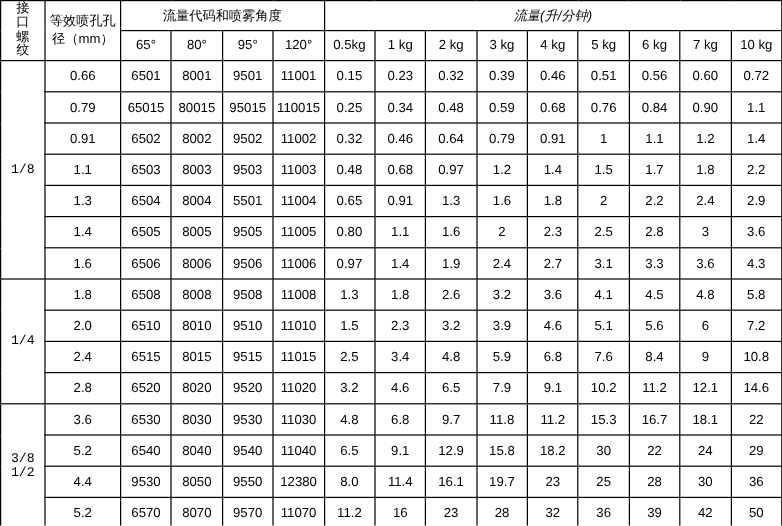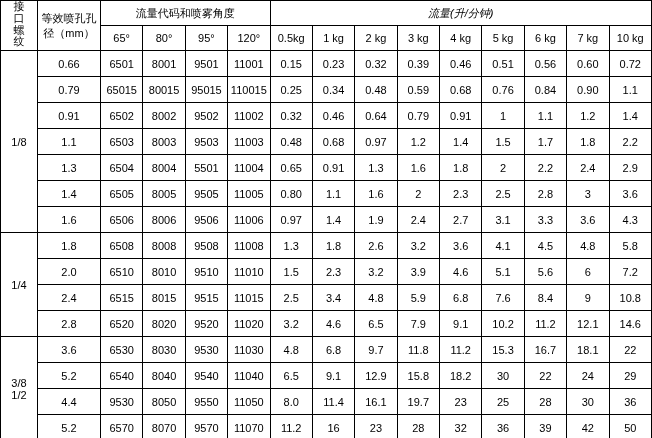--- a/index.html
+++ b/index.html
@@ -32,34 +32,34 @@
     font-size: 11px;
     height: 24px;
   }
   .hdr-sub td {
     font-size: 11px;
     height: 24px;
   }
   .thread-cell {
     font-size: 14px;
     width: 36px;
+    font-family: Liberation Mono, monospace;
   }
   .vert-label {
     font-size: 11px;
     width: 36px;
     line-height: 1.05;
   }
   .vert-inner {
     display: block;
     width: 14px;
     margin: 0 auto;
     word-break: break-all;
     white-space: normal;
     line-height: 1.08;
-    font-family: Liberation Mono, monospace;
   }
   .orifice-head {
     width: 62px;
     font-size: 11px;
     line-height: 1.3;
   }
   .code-group {
     font-size: 11px;
   }
   .flow-group {
@@ -317,21 +317,21 @@
       <td>30</td>
       <td>22</td>
       <td>24</td>
       <td>29</td>
     </tr>
     <tr class="data-row">
       <td>4.4</td>
       <td>9530</td>
       <td>8050</td>
       <td>9550</td>
-      <td>11050</td>
+      <td>12380</td>
       <td>8.0</td>
       <td>11.4</td>
       <td>16.1</td>
       <td>19.7</td>
       <td>23</td>
       <td>25</td>
       <td>28</td>
       <td>30</td>
       <td>36</td>
     </tr>

